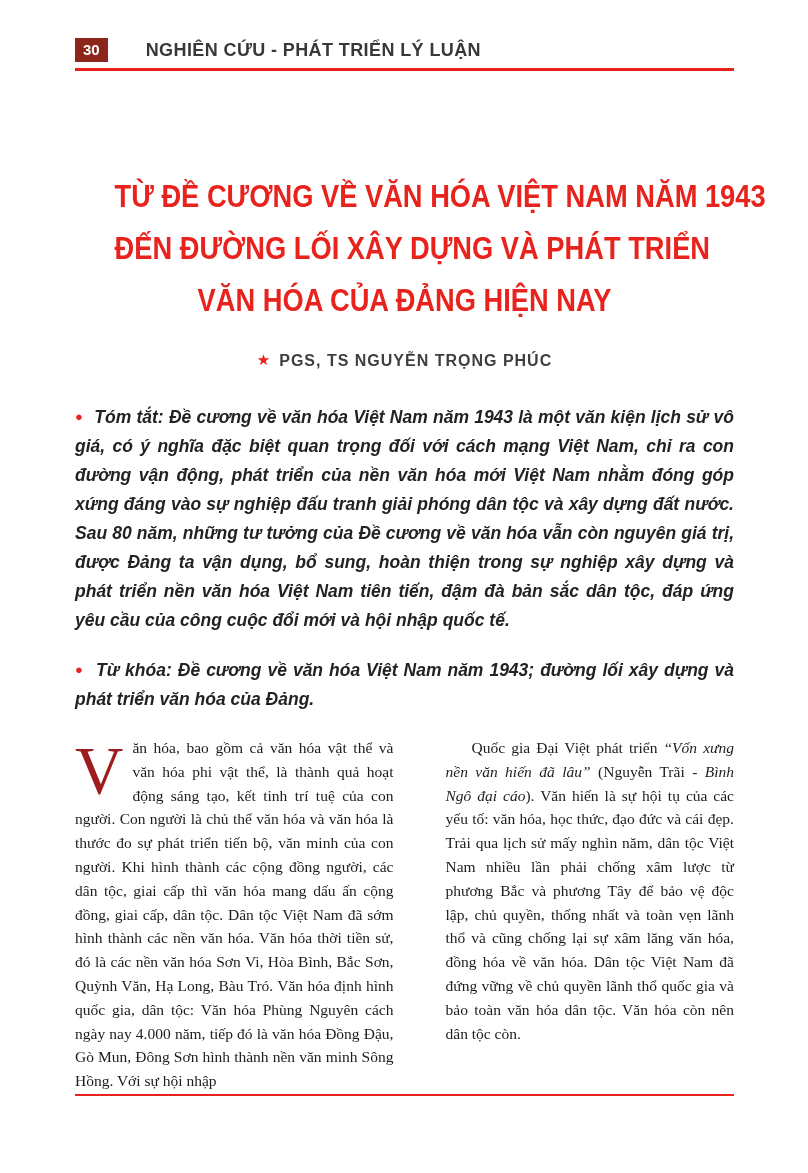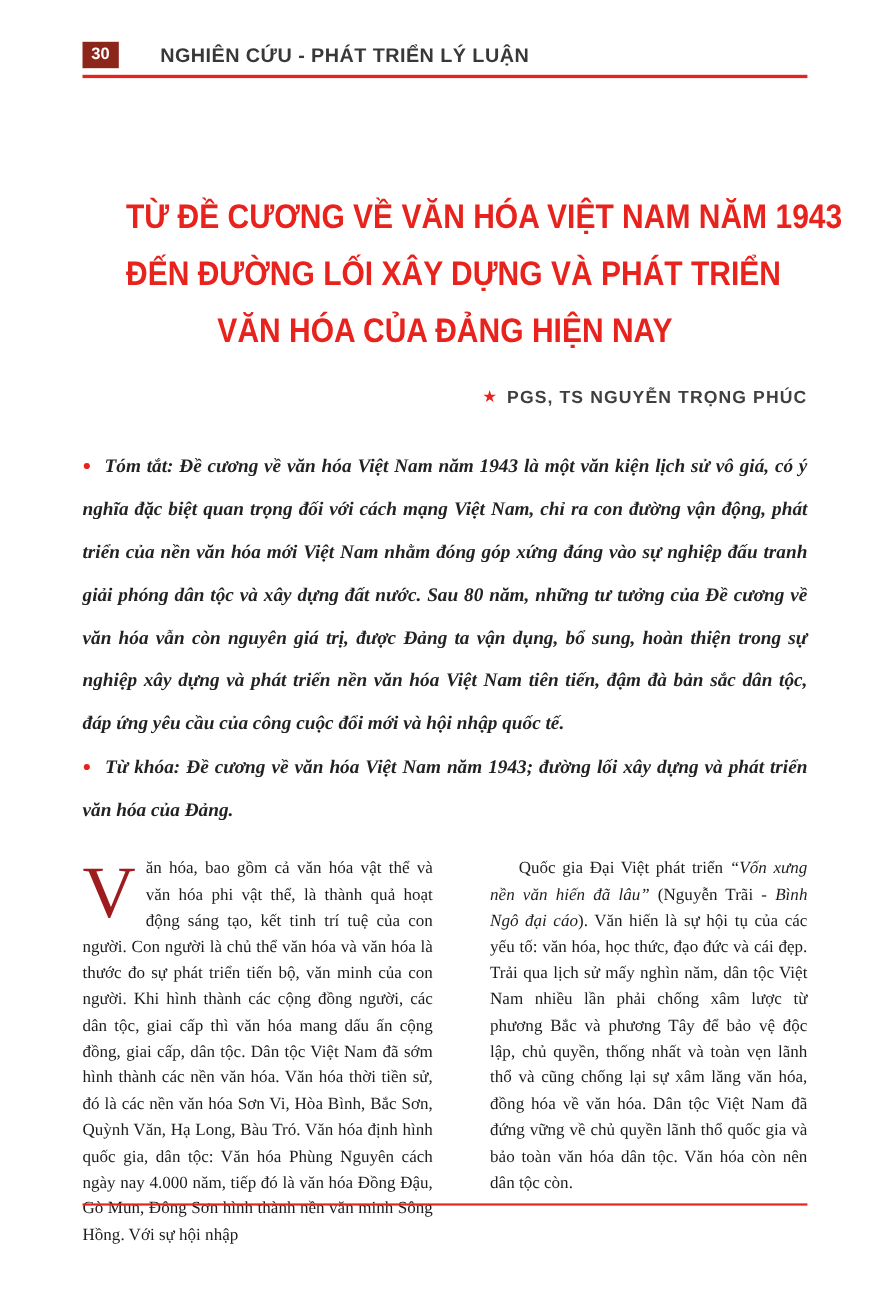--- a/index.html
+++ b/index.html
@@ -43,39 +43,39 @@
     font-family:"Liberation Sans", sans-serif;
     font-weight:bold;
     font-size:31px;
     line-height:52px;
     transform:scaleX(0.88);
     transform-origin:50% 50%;
   }
   .title-line { white-space:nowrap; }
 
   
-  .author-line { margin-top:24px; text-align:right; }
+  .author-line { margin-top:24px; text-align:center; }
   .star { color:var(--accent-red,#e8231d); font-size:15px; margin-right:9px; vertical-align:1px; }
   .author-name {
     font-family:"Liberation Sans", sans-serif;
     font-weight:bold; font-size:16px;
     letter-spacing:1px;
     color:#3f3f3f;
   }
 
   
   .abstract {
     margin-top:32px;
-    font-family:Liberation Serif, serif;
+    font-family:Liberation Sans, sans-serif;
     font-weight:bold; font-style:italic;
-    font-size:17.5px; line-height:39px;
+    font-size:17.5px; line-height:29px;
     text-align:justify;
     color:#222222;
   }
-  .keywords { margin-top:0; }
+  .keywords { margin-top:20px; }
   .bullet {
     color:var(--accent-red,#e8231d);
     font-style:normal;
     font-size:13px;
     margin-right:6px;
     vertical-align:2px;
   }
 
   
   .columns { margin-top:22px; display:flex; gap:22px; }

